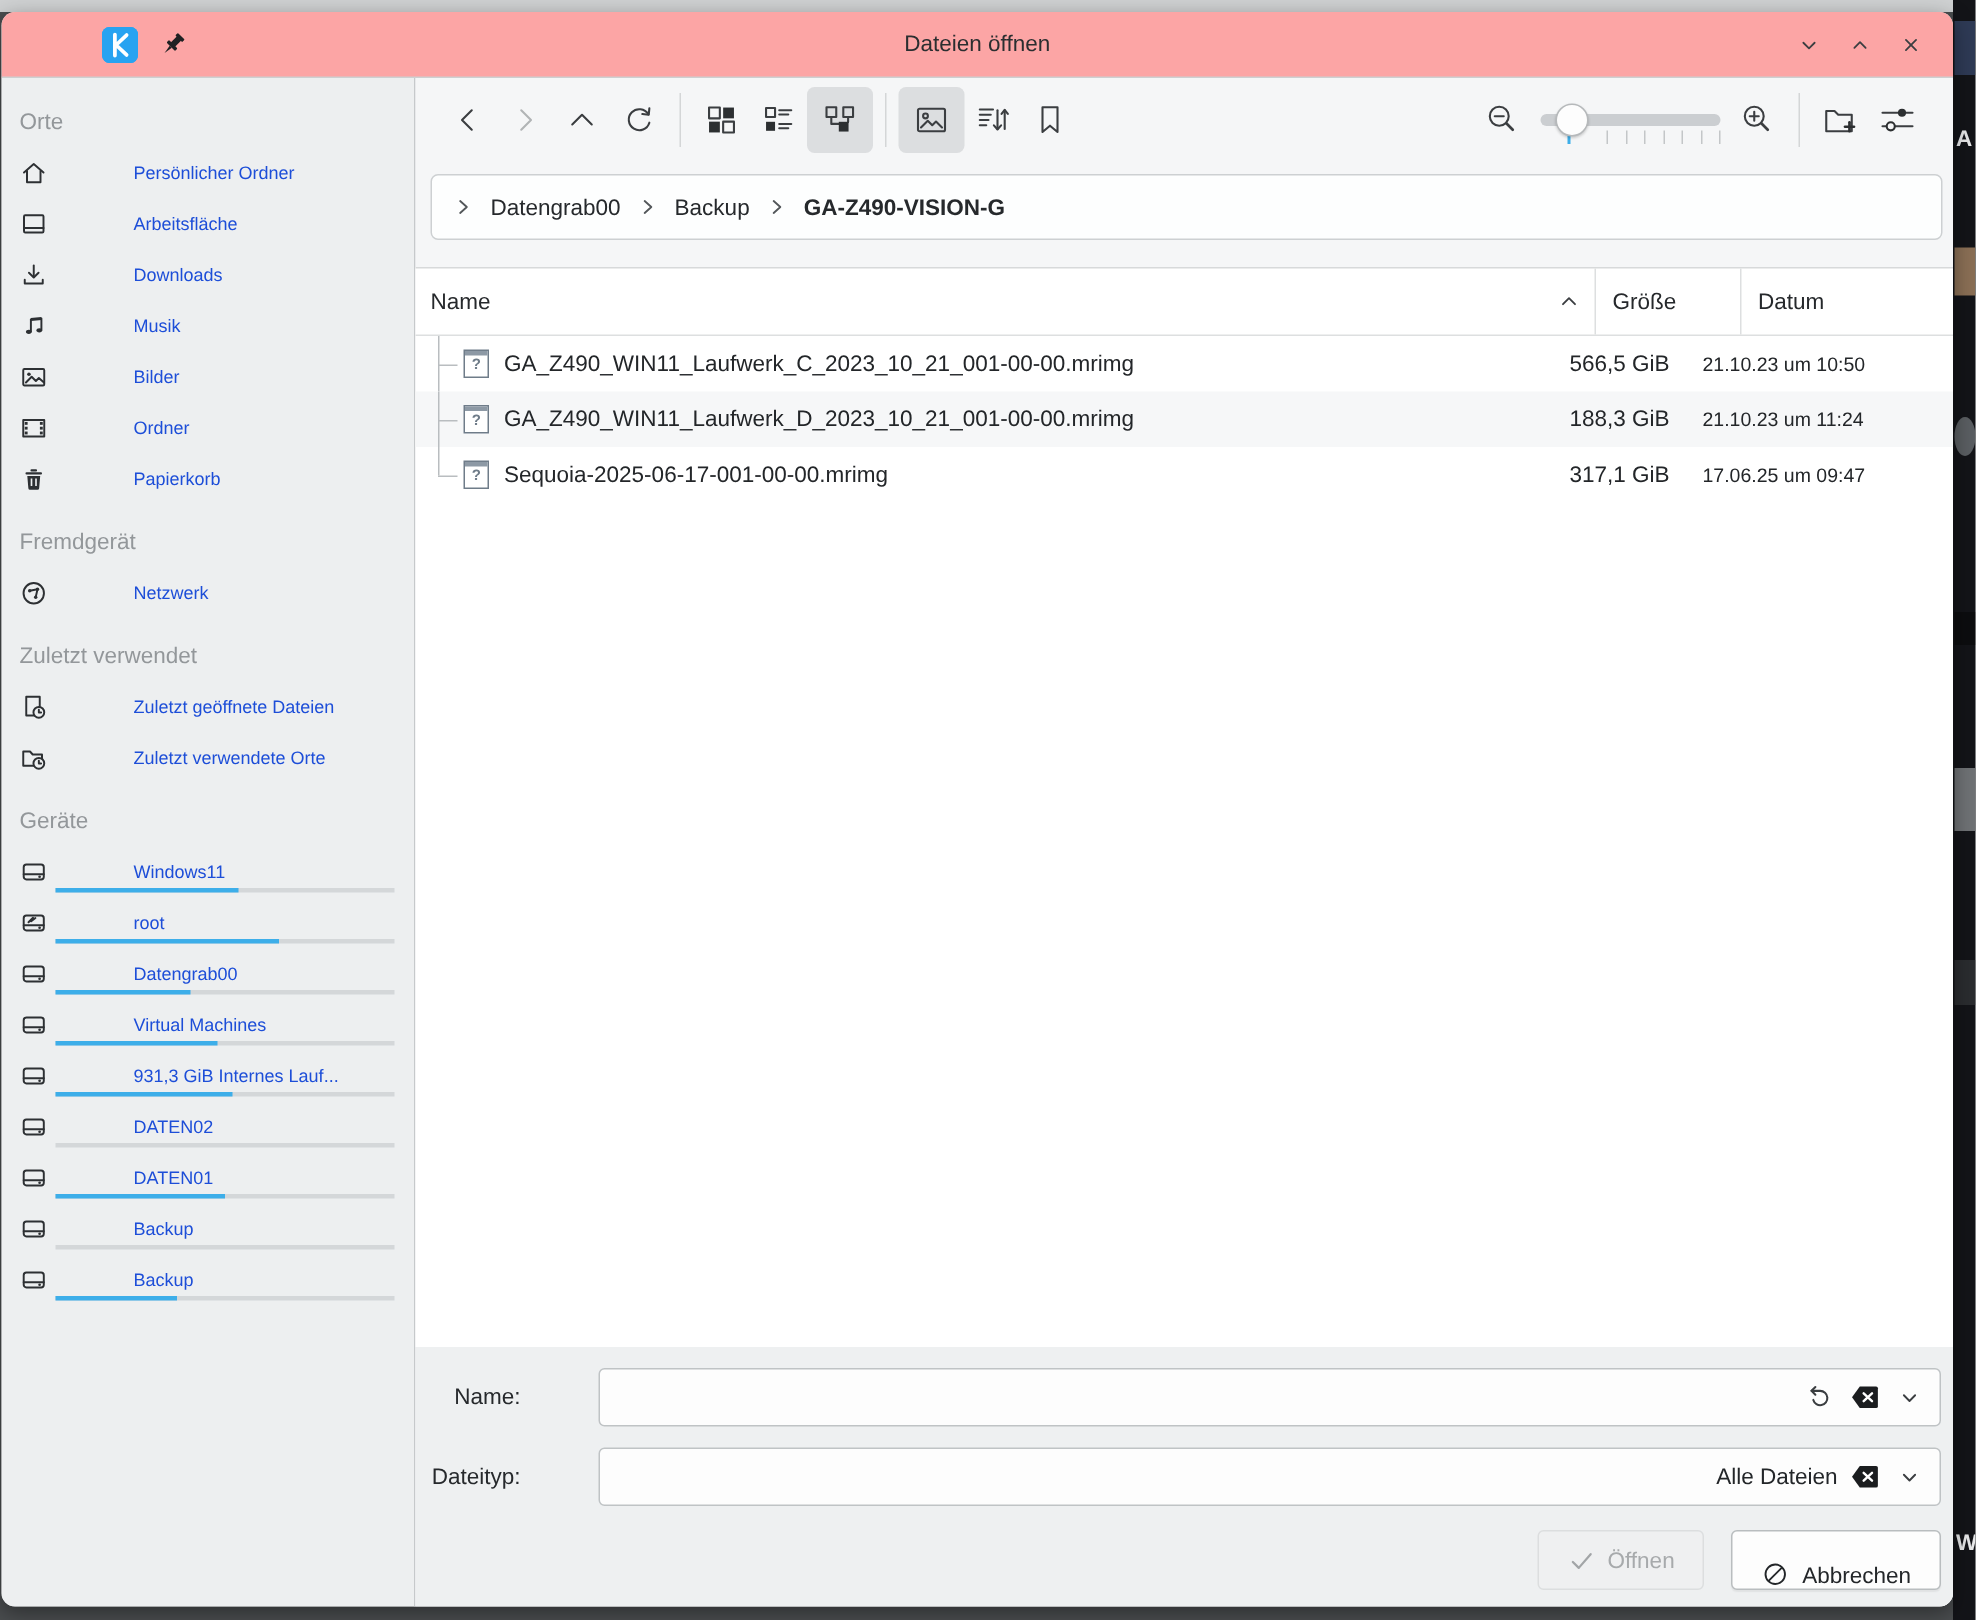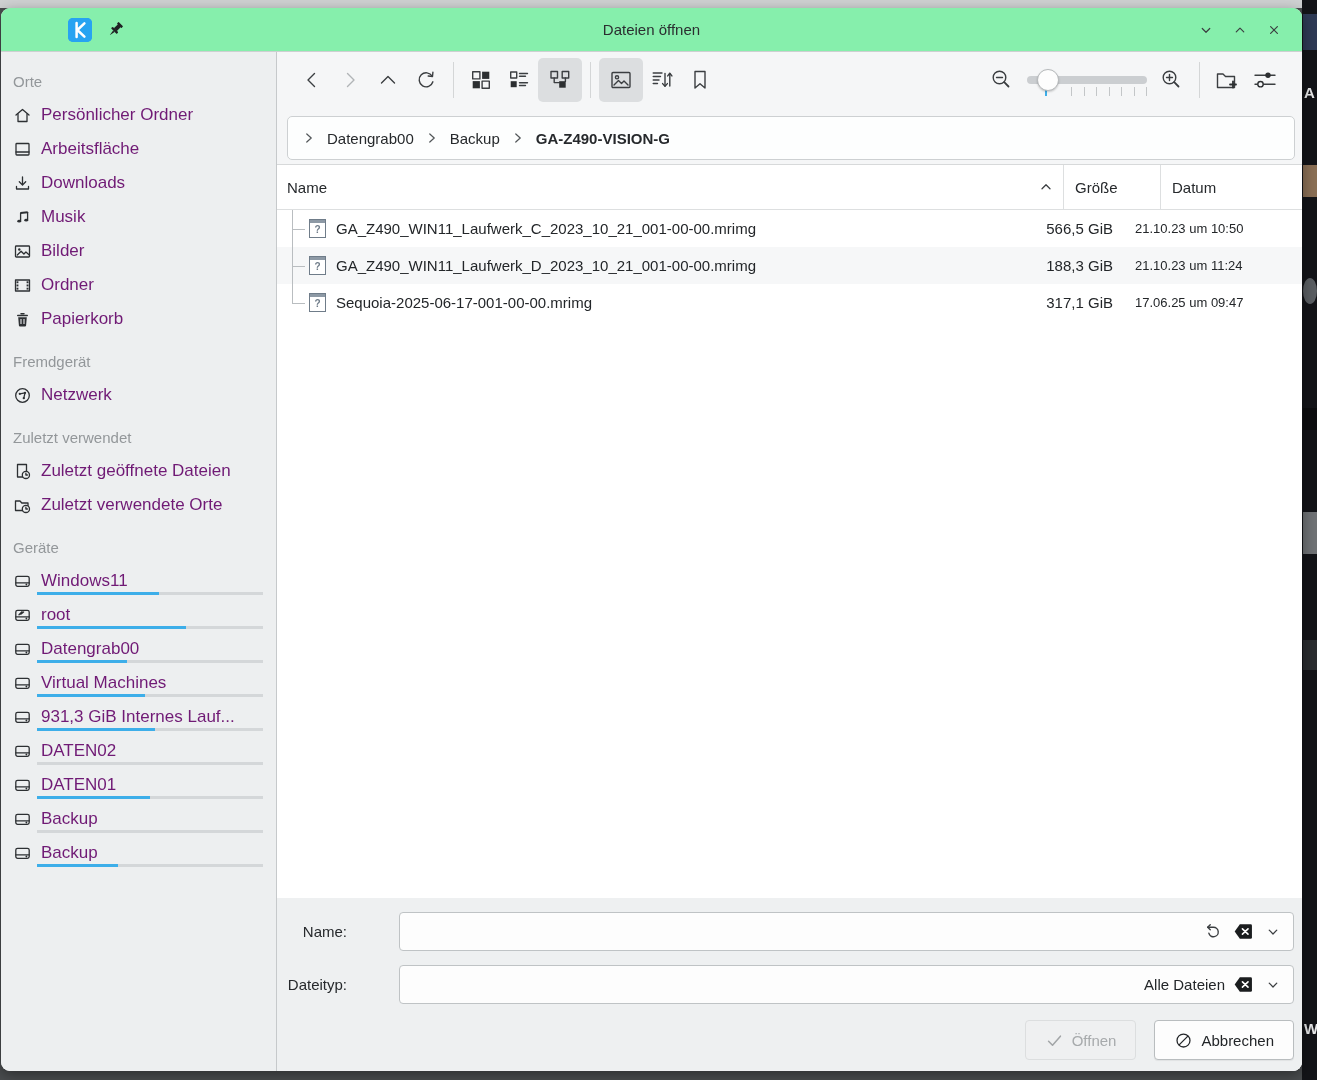--- a/index.html
+++ b/index.html
@@ -9,41 +9,41 @@
   .bg-top { position:absolute; left:0; top:0; width:1302px; height:8px; background:#cfd1d2; }
   .bg-right { position:absolute; left:1302px; top:0; width:15px; height:1080px; background:#131418; overflow:hidden; }
   .bg-right .thumb { position:absolute; left:1px; width:14px; }
   .bg-right .frag { position:absolute; left:2px; color:#e8e9ea; font-size:15px; font-weight:bold; }
 
   .dialog { position:absolute; left:1px; top:8px; width:1301px; height:1063px;
             background:#eef0f1; border-radius:9px; overflow:hidden;
             box-shadow:0 4px 14px rgba(0,0,0,0.4); display:flex; flex-direction:column; }
 
   
-  .titlebar { height:44px; flex:0 0 44px; background:#86efac; border-bottom:1px solid #cdd0d1;
+  .titlebar { height:44px; flex:0 0 44px; background:#fca5a5; border-bottom:1px solid #cdd0d1;
               position:relative; display:flex; align-items:center;padding-left:44px; }
   .tb-left { display:flex; align-items:center; gap:11px; margin-left:23px; }
   .kde-logo { width:24px; height:24px; border-radius:5px; background:#27a3f1; display:flex; align-items:center; justify-content:center; }
   .title { position:absolute; left:0; right:0; text-align:center; font-size:15px; color:#2b2e30; pointer-events:none; }
   .tb-right { margin-left:auto; display:flex; align-items:center; gap:10px; margin-right:16px; z-index:2; }
   .winbtn { width:24px; height:24px; display:flex; align-items:center; justify-content:center; }
 
   
   .dlg-body { flex:1; display:flex; min-height:0; }
 
   
   .sidebar { width:276px; flex:0 0 276px; background:#edeff0; border-right:1px solid #c6c9cb;
              padding-top:12px; overflow:hidden;text-align:center; }
   .sb-header { height:34px; display:flex; align-items:center; padding-left:12px;
                font-size:15px; color:#93979a; }
   .sb-header.gap { margin-top:8px; }
   .sb-item { height:34px; display:flex; align-items:center; padding-left:12px; gap:9px;
              position:relative; cursor:default; }
   .sb-item .icon { width:19px; height:19px; flex:0 0 19px; display:flex; }
-  .sb-item .lbl { font-size:17px; color:#701a75; white-space:nowrap; }
+  .sb-item .lbl { font-size:12px; color:#1d4ed8; white-space:nowrap;margin-left:48px; }
   .usage-track { position:absolute; left:36px; right:13px; bottom:3px; height:3px; background:#d4d7d9; }
   .usage-fill { height:3px; background:#3daee9; }
 
   
   .main { flex:1; display:flex; flex-direction:column; min-width:0; background:#f5f6f7; }
 
   .toolbar { height:56px; flex:0 0 56px; display:flex; align-items:center; padding:0 18px 0 16px; }
   .tbtn { width:38px; height:38px; display:flex; align-items:center; justify-content:center; border-radius:5px; }
   .tbtn.pressed { background:#dcdee0; width:44px; height:44px; }
   .tsep { width:1px; height:36px; background:#d4d6d7; margin:0 8px; }
@@ -55,21 +55,21 @@
   .slider .btick { position:absolute; top:0; width:2px; height:9px; background:#3daee9; }
   .slider .handle { position:absolute; top:8px; width:22px; height:22px; border-radius:50%;
                     background:#fdfdfd; border:1px solid #b6b9bb; box-shadow:0 1px 2px rgba(0,0,0,.2); }
 
   .crumb-row { height:44px; flex:0 0 44px; margin:8px 7px 0 10px; background:#fdfefe;
                border:1px solid #cdd0d2; border-radius:5px; display:flex; align-items:center;
                padding-left:13px; gap:10px; }
   .crumb { font-size:15px; color:#26292c; }
   .crumb.current { font-weight:bold; }
 
-  .listview { flex:1; margin-top:4px; background:#ffffff; border-top:1px solid #d7d9da;
+  .listview { flex:1; margin-top:18px; background:#ffffff; border-top:1px solid #d7d9da;
               display:flex; flex-direction:column; min-height:0; }
   .list-header { height:45px; flex:0 0 45px; display:flex; border-bottom:1px solid #dddfe0; }
   .hc { display:flex; align-items:center; font-size:15px; color:#26292c; }
   .hc-name { flex:1; padding-left:10px; }
   .hc-name .sort { margin-left:auto; margin-right:9px; display:flex; }
   .hc-size { width:97px; border-left:1px solid #dddfe0; padding-left:11px; }
   .hc-date { width:142px; border-left:1px solid #dddfe0; padding-left:11px; }
   .rows { flex:1; overflow:hidden; }
   .frow { height:37px; display:flex; align-items:center; position:relative; }
   .frow.alt { background:#f6f7f8; }
@@ -90,21 +90,21 @@
   .flabel { width:82px; flex:0 0 82px; text-align:right; font-size:15px; color:#26292c; padding-right:12px; }
   .fctl { flex:1; height:39px; margin-right:8px; background:#fdfdfd; border:1px solid #bfc3c5;
           border-radius:4px; display:flex; align-items:center; padding:0 8px 0 12px; position:relative; }
   .fctl input { border:none; outline:none; flex:1; height:100%; font-size:15px; font-family:inherit; background:transparent; color:#232629; }
   .fctl .val { flex:1; font-size:15px; color:#232629;text-align:right; }
   .cicon { width:24px; height:24px; display:flex; align-items:center; justify-content:center; margin-left:6px; }
   .btnrow { display:flex; justify-content:flex-end; gap:18px; margin:16px 8px 0 0; }
   .btn { height:40px; border-radius:4px; display:flex; align-items:center; gap:8px;
          padding:0 19px; font-size:15px; }
   .btn-open { background:#eff0f1; border:1px solid #dcdedf; color:#a7aaac; }
-  .btn-cancel { background:#fdfdfd; border:1px solid #b9bdbf; color:#232629; box-shadow:0 1px 1px rgba(0,0,0,.06); }
+  .btn-cancel { background:#fdfdfd; border:1px solid #b9bdbf; color:#232629; box-shadow:0 1px 1px rgba(0,0,0,.06);align-items:flex-end; }
 
   svg { display:block; }
 </style>
 </head>
 <body>
 
 <div class="screen">
   <div class="bg-top"></div>
   <div class="bg-right">
     <div class="thumb" style="top:14px;height:36px;background:#2e3a55;"></div>

